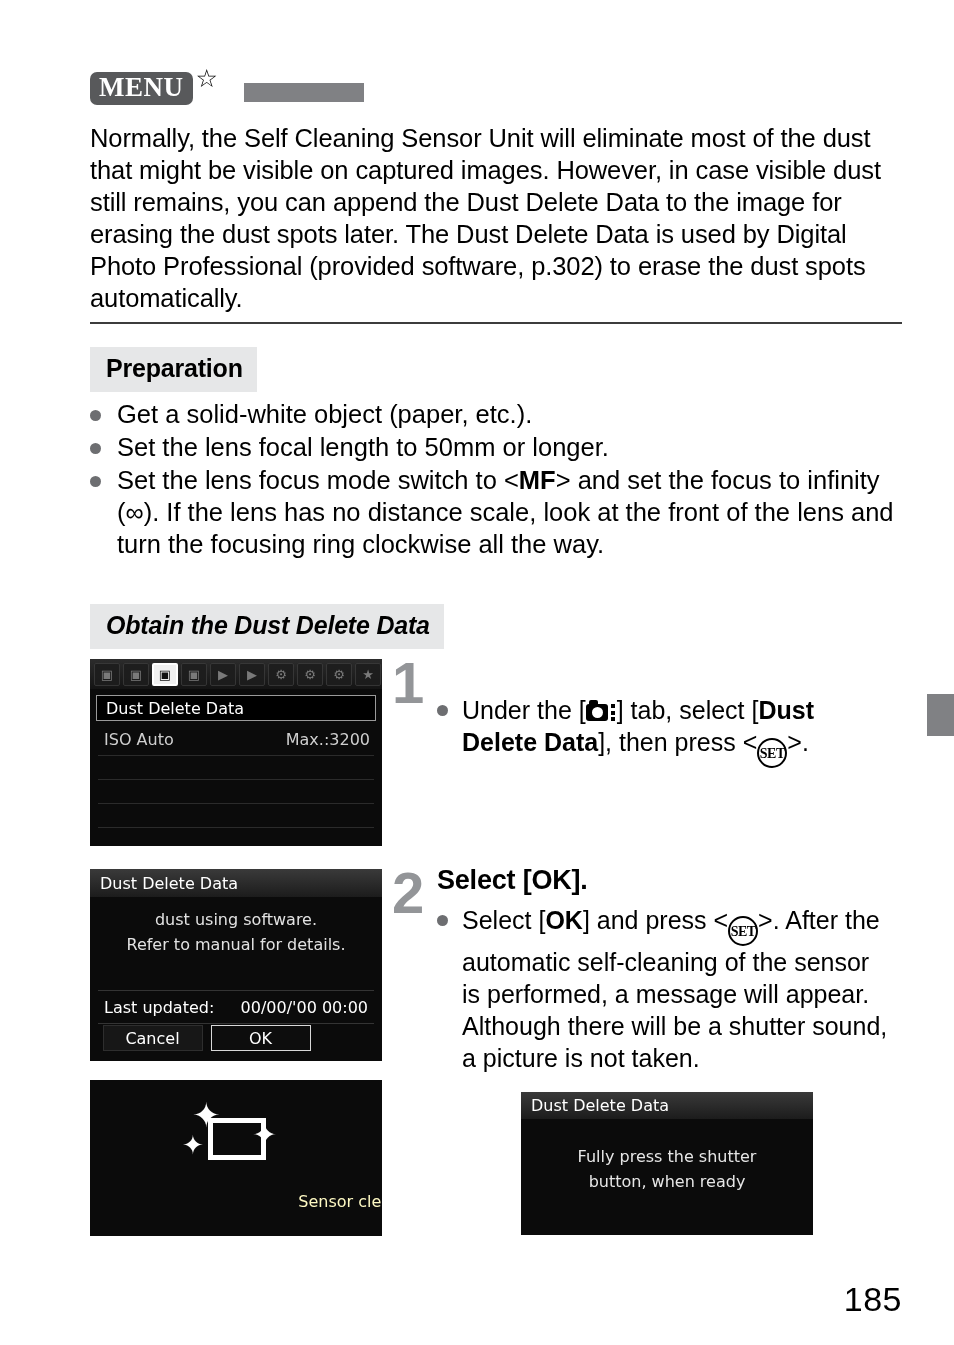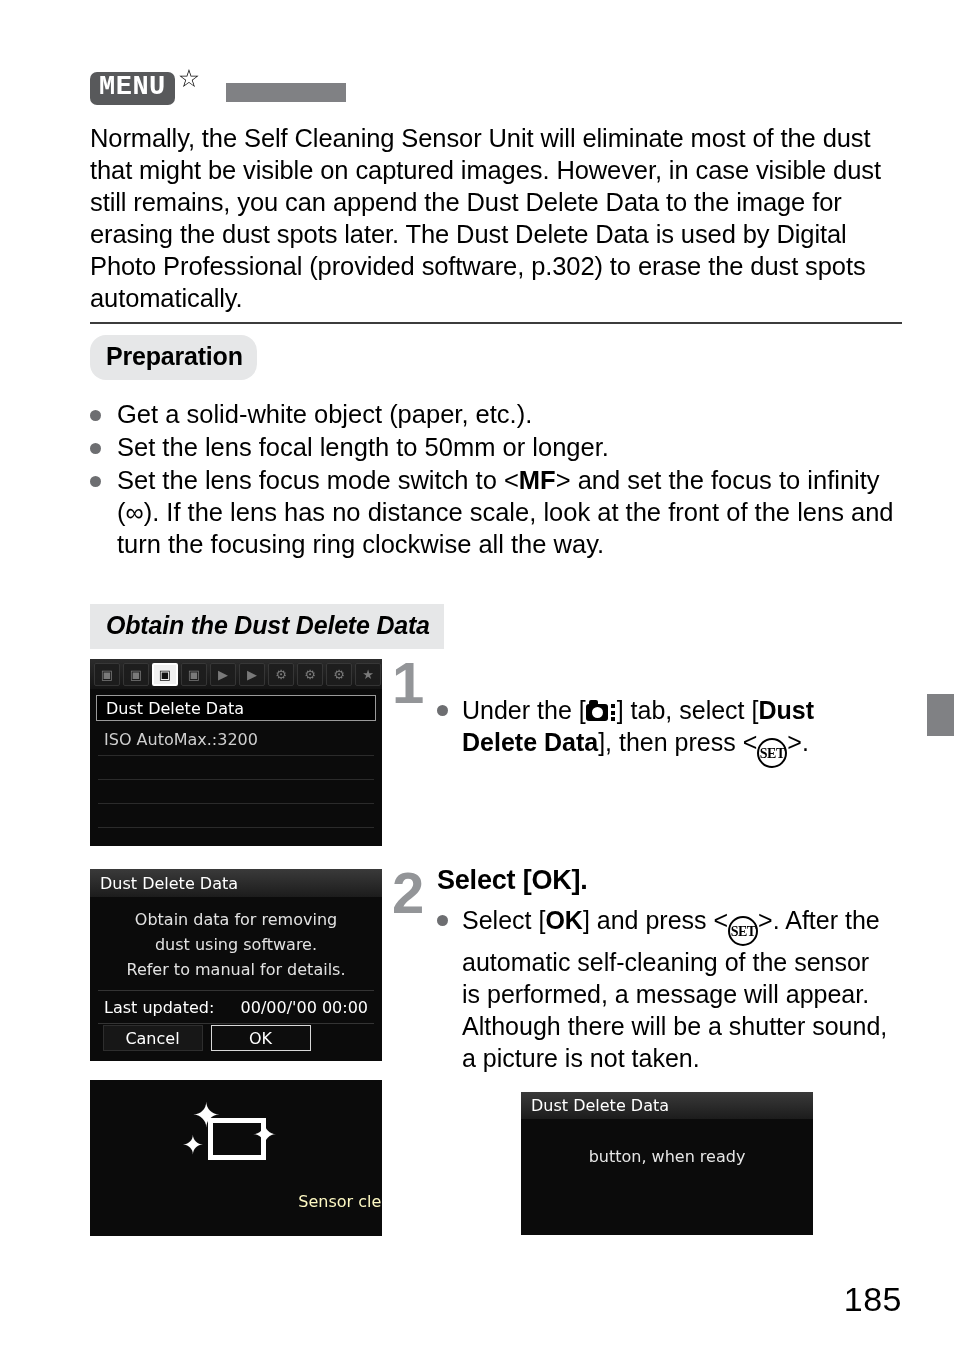--- a/index.html
+++ b/index.html
@@ -39,21 +39,21 @@
     background: #58595b;
     color: #ffffff;
     border-radius: 7px;
     font-size: 27px;
     font-weight: bold;
     letter-spacing: 0.5px;
     padding: 1px 9px 3px 9px;
     height: 33px;
     box-sizing: border-box;
     line-height: 1;
-    font-family: Liberation Mono, monospace;
+    font-family: Liberation Serif, serif;
   }
   .page-title {
     font-size: 34px;
     font-weight: bold;
     margin-left: 18px;
     letter-spacing: -0.3px;
     white-space: nowrap;
   }
   .star-mark {
     font-size: 25px;
@@ -94,21 +94,21 @@
   
   .section-head {
     position: absolute;
     background: #e6e7e8;
     font-size: 25px;
     font-weight: bold;
     padding: 7px 14px 9px 16px;
     box-sizing: border-box;
     letter-spacing: -0.2px;
   }
-  .section-prep { left: 90px; top: 335px; border-radius: 16px; }
+  .section-prep { left: 90px; top: 347px; }
   .section-obtain { left: 90px; top: 604px; font-style: italic; }
 
   
   .bullets {
     position: absolute;
     left: 90px;
     top: 398px;
     width: 812px;
     font-size: 25.5px;
     line-height: 32px;
@@ -271,21 +271,21 @@
     padding-left: 9px;
     font-size: 16px;
     color: #ffffff;
   }
   .lcd-menu .row2 {
     position: absolute;
     left: 14px; top: 68px;
     width: 266px; height: 24px;
     display: flex;
     align-items: center;
-    justify-content: flex-start;
+    justify-content: space-between;
     font-size: 16px;
     color: #cfcfcf;
   }
   .lcd-menu .rule {
     position: absolute;
     left: 8px;
     width: 276px;
     height: 1px;
     background: #2b2b2b;
   }
@@ -517,21 +517,20 @@
   <div class="step-body" style="left:437px; top:904px; width:455px;">
     <div class="bullet-row">
       <span class="bullet-dot"></span>
       <span class="bullet-text"><span>Select [</span><b class="strong">OK</b><span>] and press &lt;</span><span class="set-glyph">SET</span><span>&gt;. After the automatic self-cleaning of the sensor is performed, a message will appear. Although there will be a shutter sound, a picture is not taken.</span></span>
     </div>
   </div>
 
   <div class="lcd lcd-dialog">
     <div class="titlebar">Dust Delete Data</div>
     <div class="msg">
-      <div>Obtain data for removing</div>
       <div>dust using software.</div>
       <div>Refer to manual for details.</div>
     </div>
     <div class="lastrow">
       <span>Last updated:</span>
       <span>00/00/'00 00:00</span>
     </div>
     <div class="btns">
       <div class="lcd-btn">Cancel</div>
       <div class="lcd-btn primary">OK</div>
@@ -544,20 +543,21 @@
       <span class="spark s1">✦</span>
       <span class="spark s2">✦</span>
       <span class="spark s3">✦</span>
     </div>
     <div class="caption">Sensor cleaning</div>
   </div>
 
   <div class="lcd lcd-ready">
     <div class="titlebar">Dust Delete Data</div>
     <div class="msg">
+      <div>Fully press the shutter</div>
       <div>button, when ready</div>
     </div>
   </div>
 
   <div class="edge-tab"></div>
 
   <div class="folio">185</div>
 
 </div>
 

